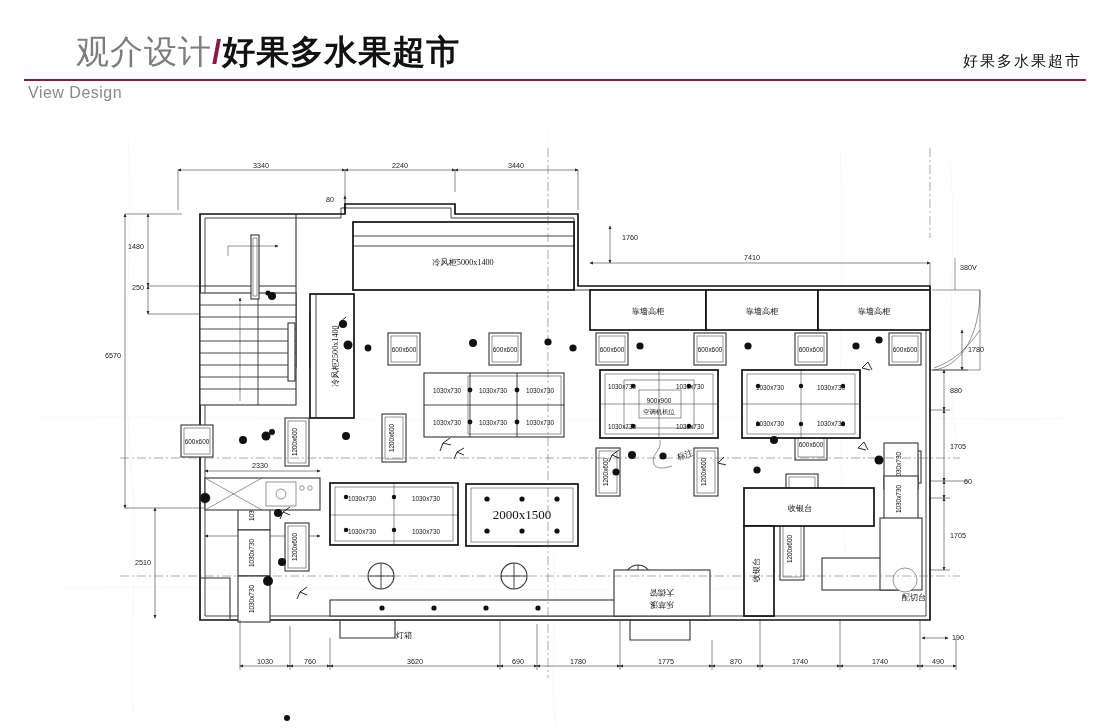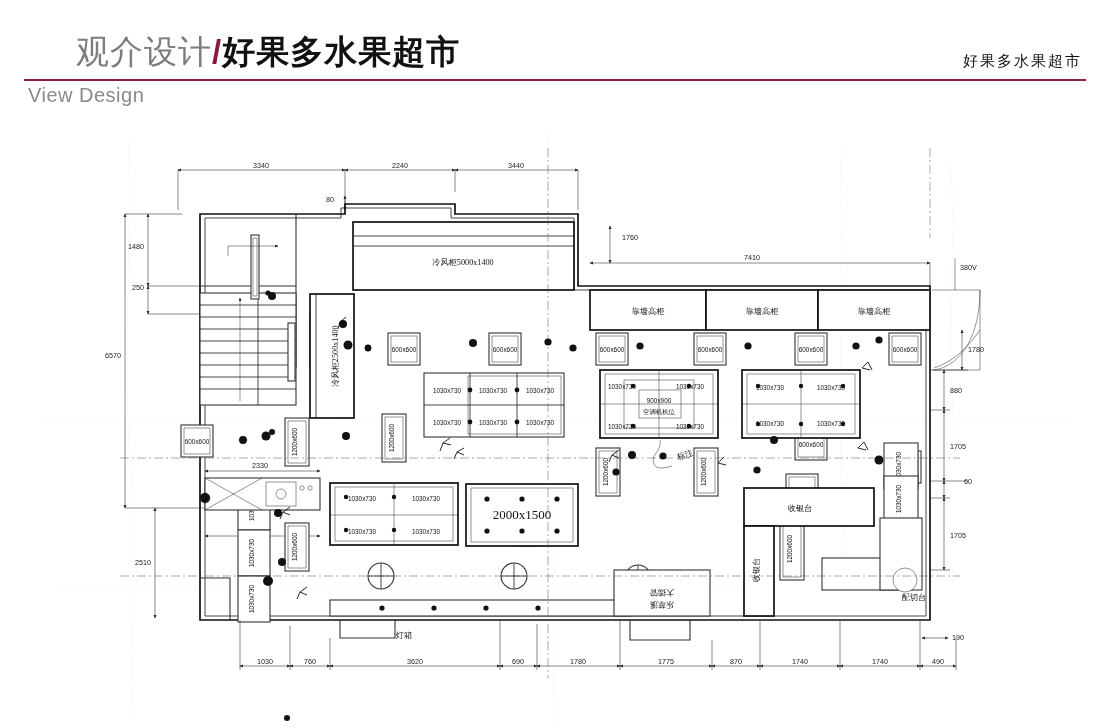--- a/index.html
+++ b/index.html
@@ -35,21 +35,21 @@
     font-weight: 400;
     letter-spacing: 1px;
     margin-left: 48px;
   }
   #title-zh .brand-sep { color: #8c1940; font-weight: 700; }
   #title-zh .brand-name { color: #111111; font-weight: 700; }
 
   #title-en {
     position: absolute;
     left: 28px; top: 84px;
-    font-size: 20px;
+    font-size: 16px;
     color: #8a8a8a;
     letter-spacing: 0.5px;
     font-weight: 300;
   }
 
   #title-right {
     position: absolute;
     right: 18px; top: 52px;
     font-size: 15px;
     color: #111111;

